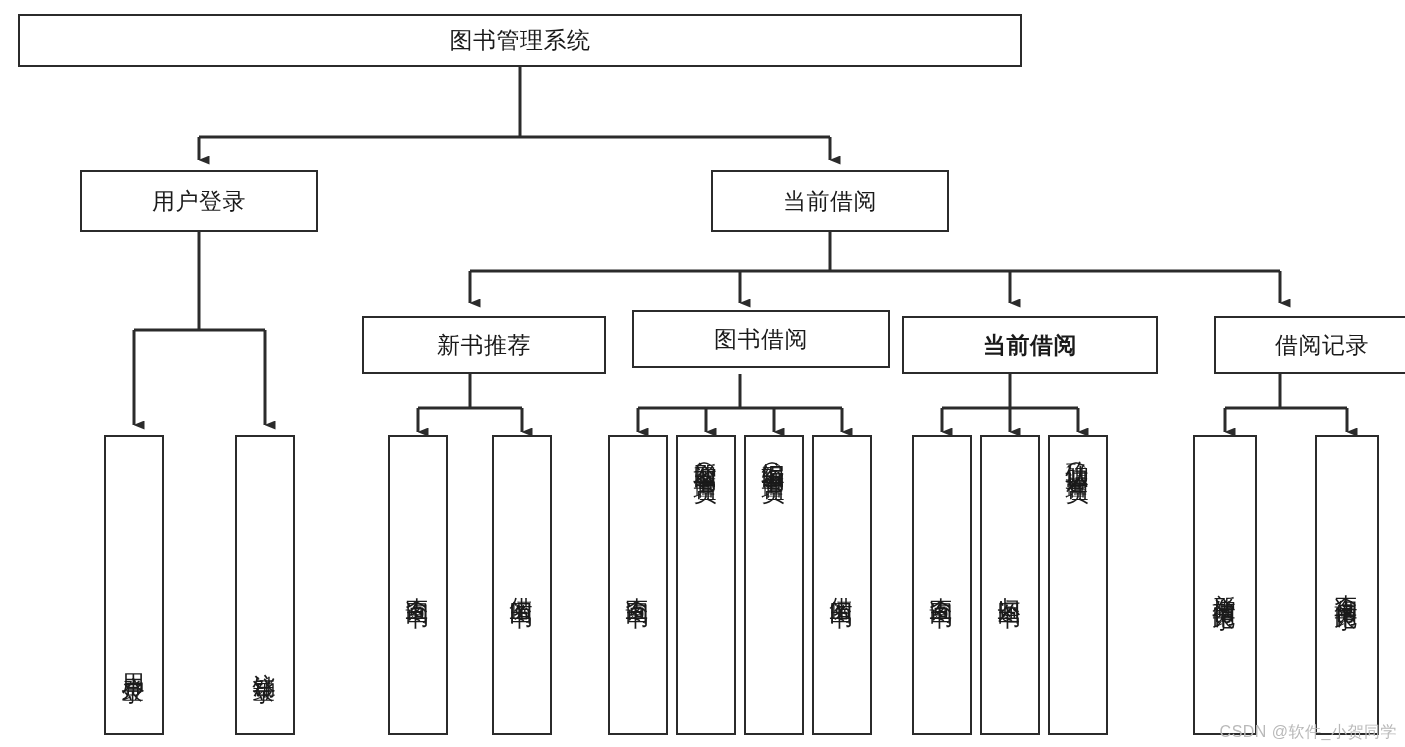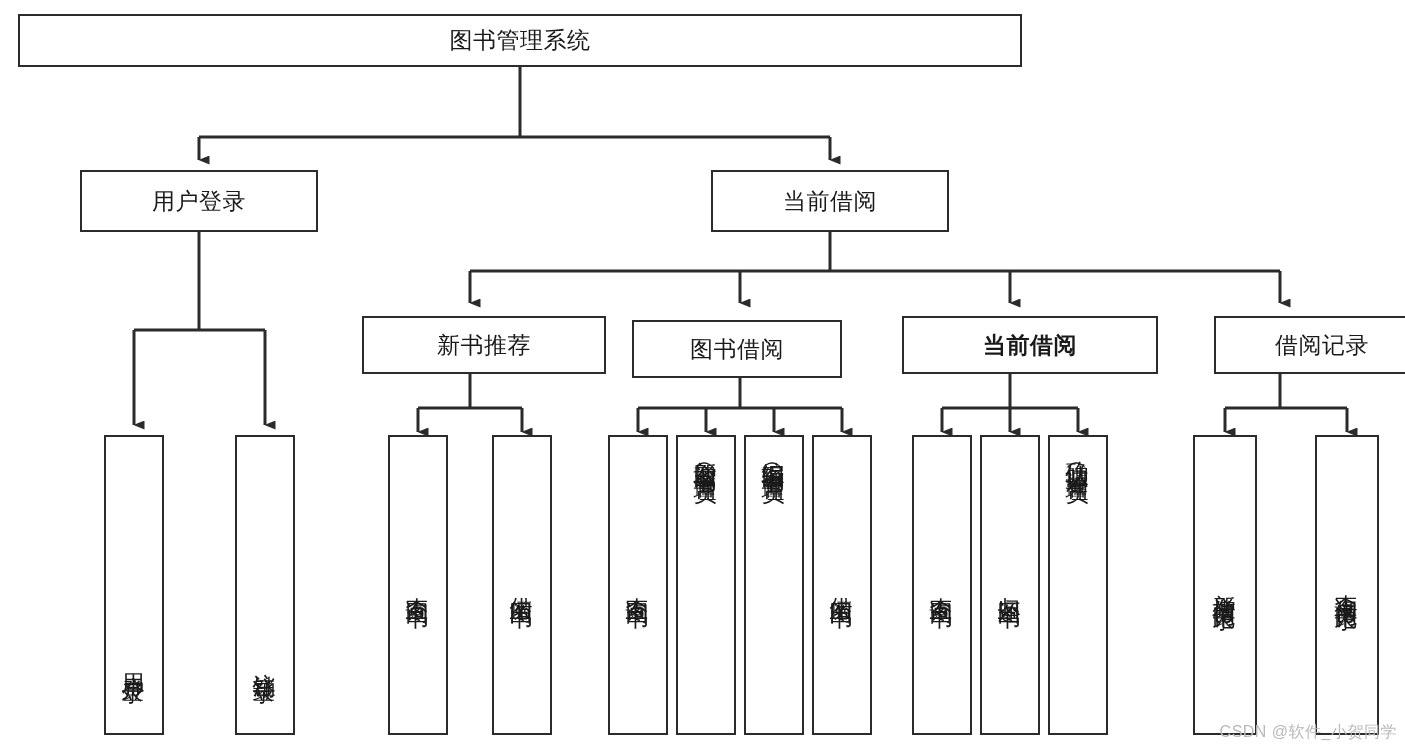--- a/index.html
+++ b/index.html
@@ -139,21 +139,21 @@
   <div class="node horiz" style="left:80px; top:170px; width:238px; height:62px;">
     <span class="node-label">用户登录</span>
   </div>
   <div class="node horiz" style="left:711px; top:170px; width:238px; height:62px;">
     <span class="node-label">当前借阅</span>
   </div>
 
   <div class="node horiz" style="left:362px; top:316px; width:244px; height:58px;">
     <span class="node-label">新书推荐</span>
   </div>
-  <div class="node horiz" style="left:632px; top:320px; width:210px; height:58px;">
+  <div class="node horiz" style="left:632px; top:310px; width:258px; height:58px;">
     <span class="node-label">图书借阅</span>
   </div>
   <div class="node horiz" style="left:902px; top:316px; width:256px; height:58px;font-weight:bold;">
     <span class="node-label">当前借阅</span>
   </div>
   <div class="node horiz" style="left:1172px; top:316px; width:216px; height:58px;margin-left:42px;">
     <span class="node-label">借阅记录</span>
   </div>
 
   <div class="node vert align-bottom" style="left:104px; top:435px; width:60px; height:300px;">

